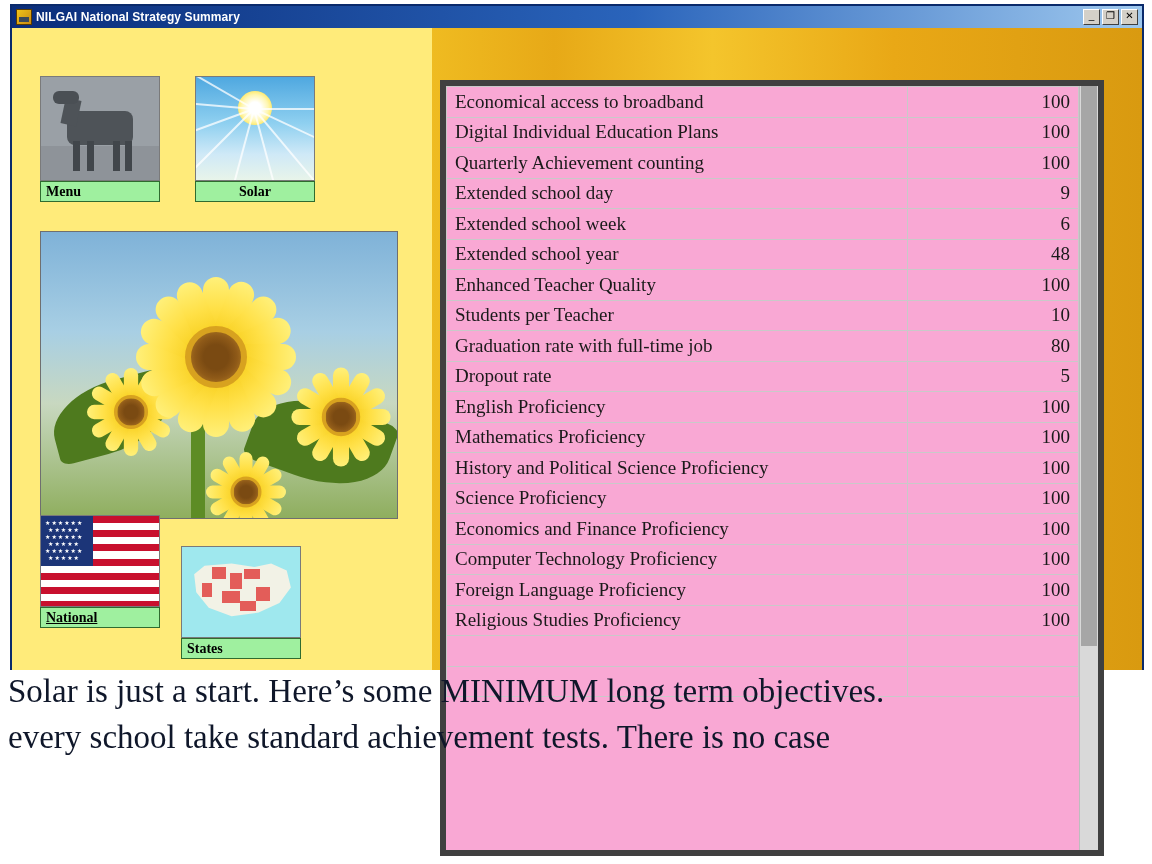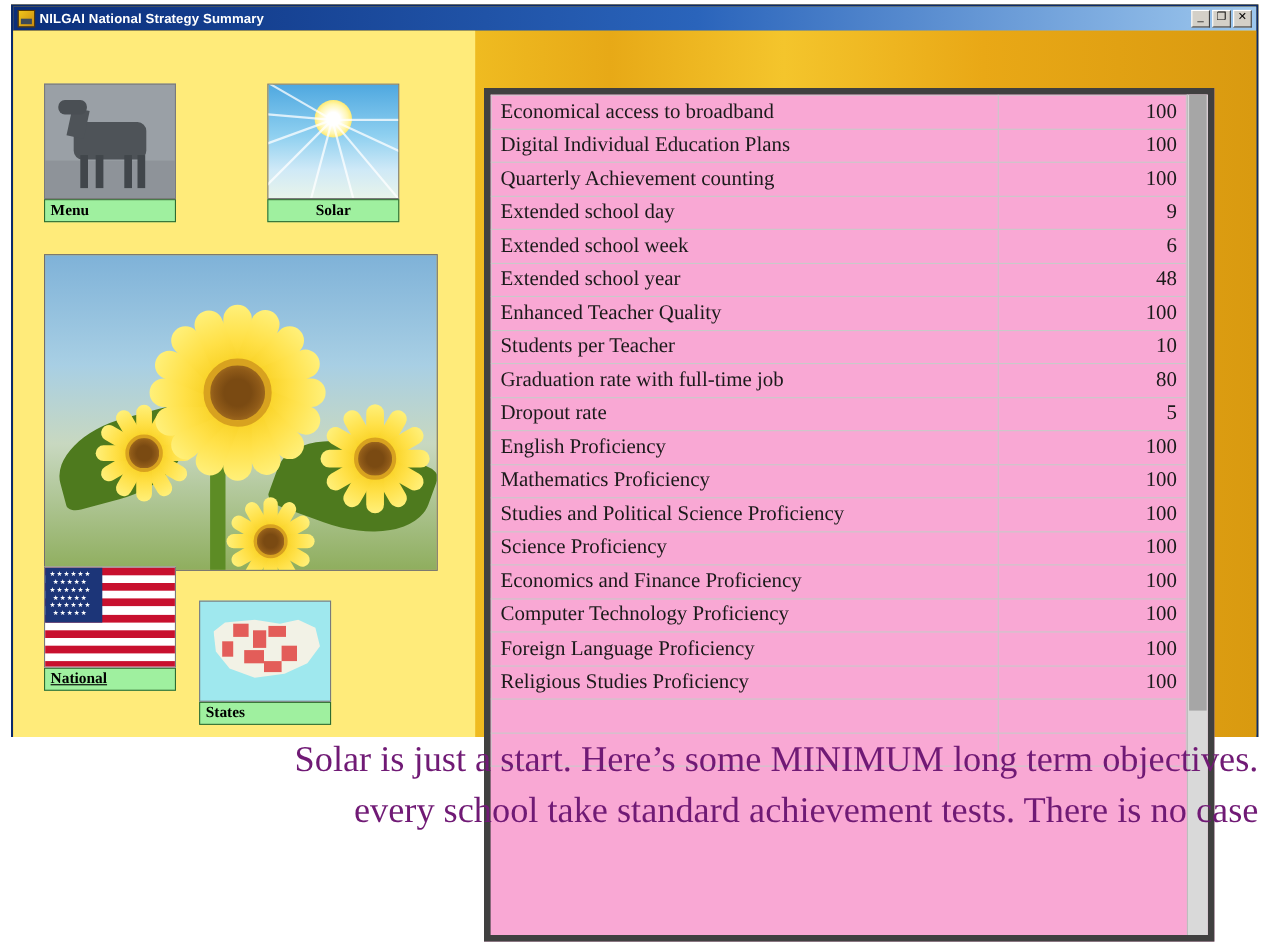--- a/index.html
+++ b/index.html
@@ -156,21 +156,21 @@
   #thumb-menu .img .leg {
     position: absolute; top: 64px; width: 7px; height: 30px; background: #41464b;
   }
   #thumb-menu .img .l1 { left: 32px; }
   #thumb-menu .img .l2 { left: 46px; }
   #thumb-menu .img .l3 { left: 72px; }
   #thumb-menu .img .l4 { left: 84px; }
   #thumb-menu .caption { width: 120px; }
 
   
-  #thumb-solar { left: 183px; top: 48px; margin-left: 48px; }
+  #thumb-solar { left: 183px; top: 48px; }
   #thumb-solar .img {
     width: 120px; height: 105px;
     background: linear-gradient(to bottom, #4fa8e0 0%, #8fd0f0 45%, #cfe9f7 75%, #e8f4ea 100%);
   }
   #thumb-solar .img .sun {
     position: absolute; left: 42px; top: 14px; width: 34px; height: 34px;
     border-radius: 50%;
     background: radial-gradient(circle, #ffffff 25%, #fff6b0 55%, #ffe44d 80%, rgba(255,228,77,0) 100%);
   }
   #thumb-solar .img .ray {
@@ -311,22 +311,21 @@
 
   
   .caption-block {
     position: absolute;
     left: 8px;
     top: 668px;
     width: 1136px;
     font-family: "Liberation Serif", serif;
     font-size: 33px;
     line-height: 46px;
-    color: #701a75;
-    text-align: right;
+    color: #0f172a;
   }
   .caption-block div { white-space: nowrap; }
 </style>
 </head>
 <body>
 
 <div id="app">
 
   <div class="window">
 
@@ -540,21 +539,21 @@
                 </tr>
               <tr>
                   <td class="label">English Proficiency</td>
                   <td class="value">100</td>
                 </tr>
               <tr>
                   <td class="label">Mathematics Proficiency</td>
                   <td class="value">100</td>
                 </tr>
               <tr>
-                  <td class="label">Studies and Political Science Proficiency</td>
+                  <td class="label">History and Political Science Proficiency</td>
                   <td class="value">100</td>
                 </tr>
               <tr>
                   <td class="label">Science Proficiency</td>
                   <td class="value">100</td>
                 </tr>
               <tr>
                   <td class="label">Economics and Finance Proficiency</td>
                   <td class="value">100</td>
                 </tr>

